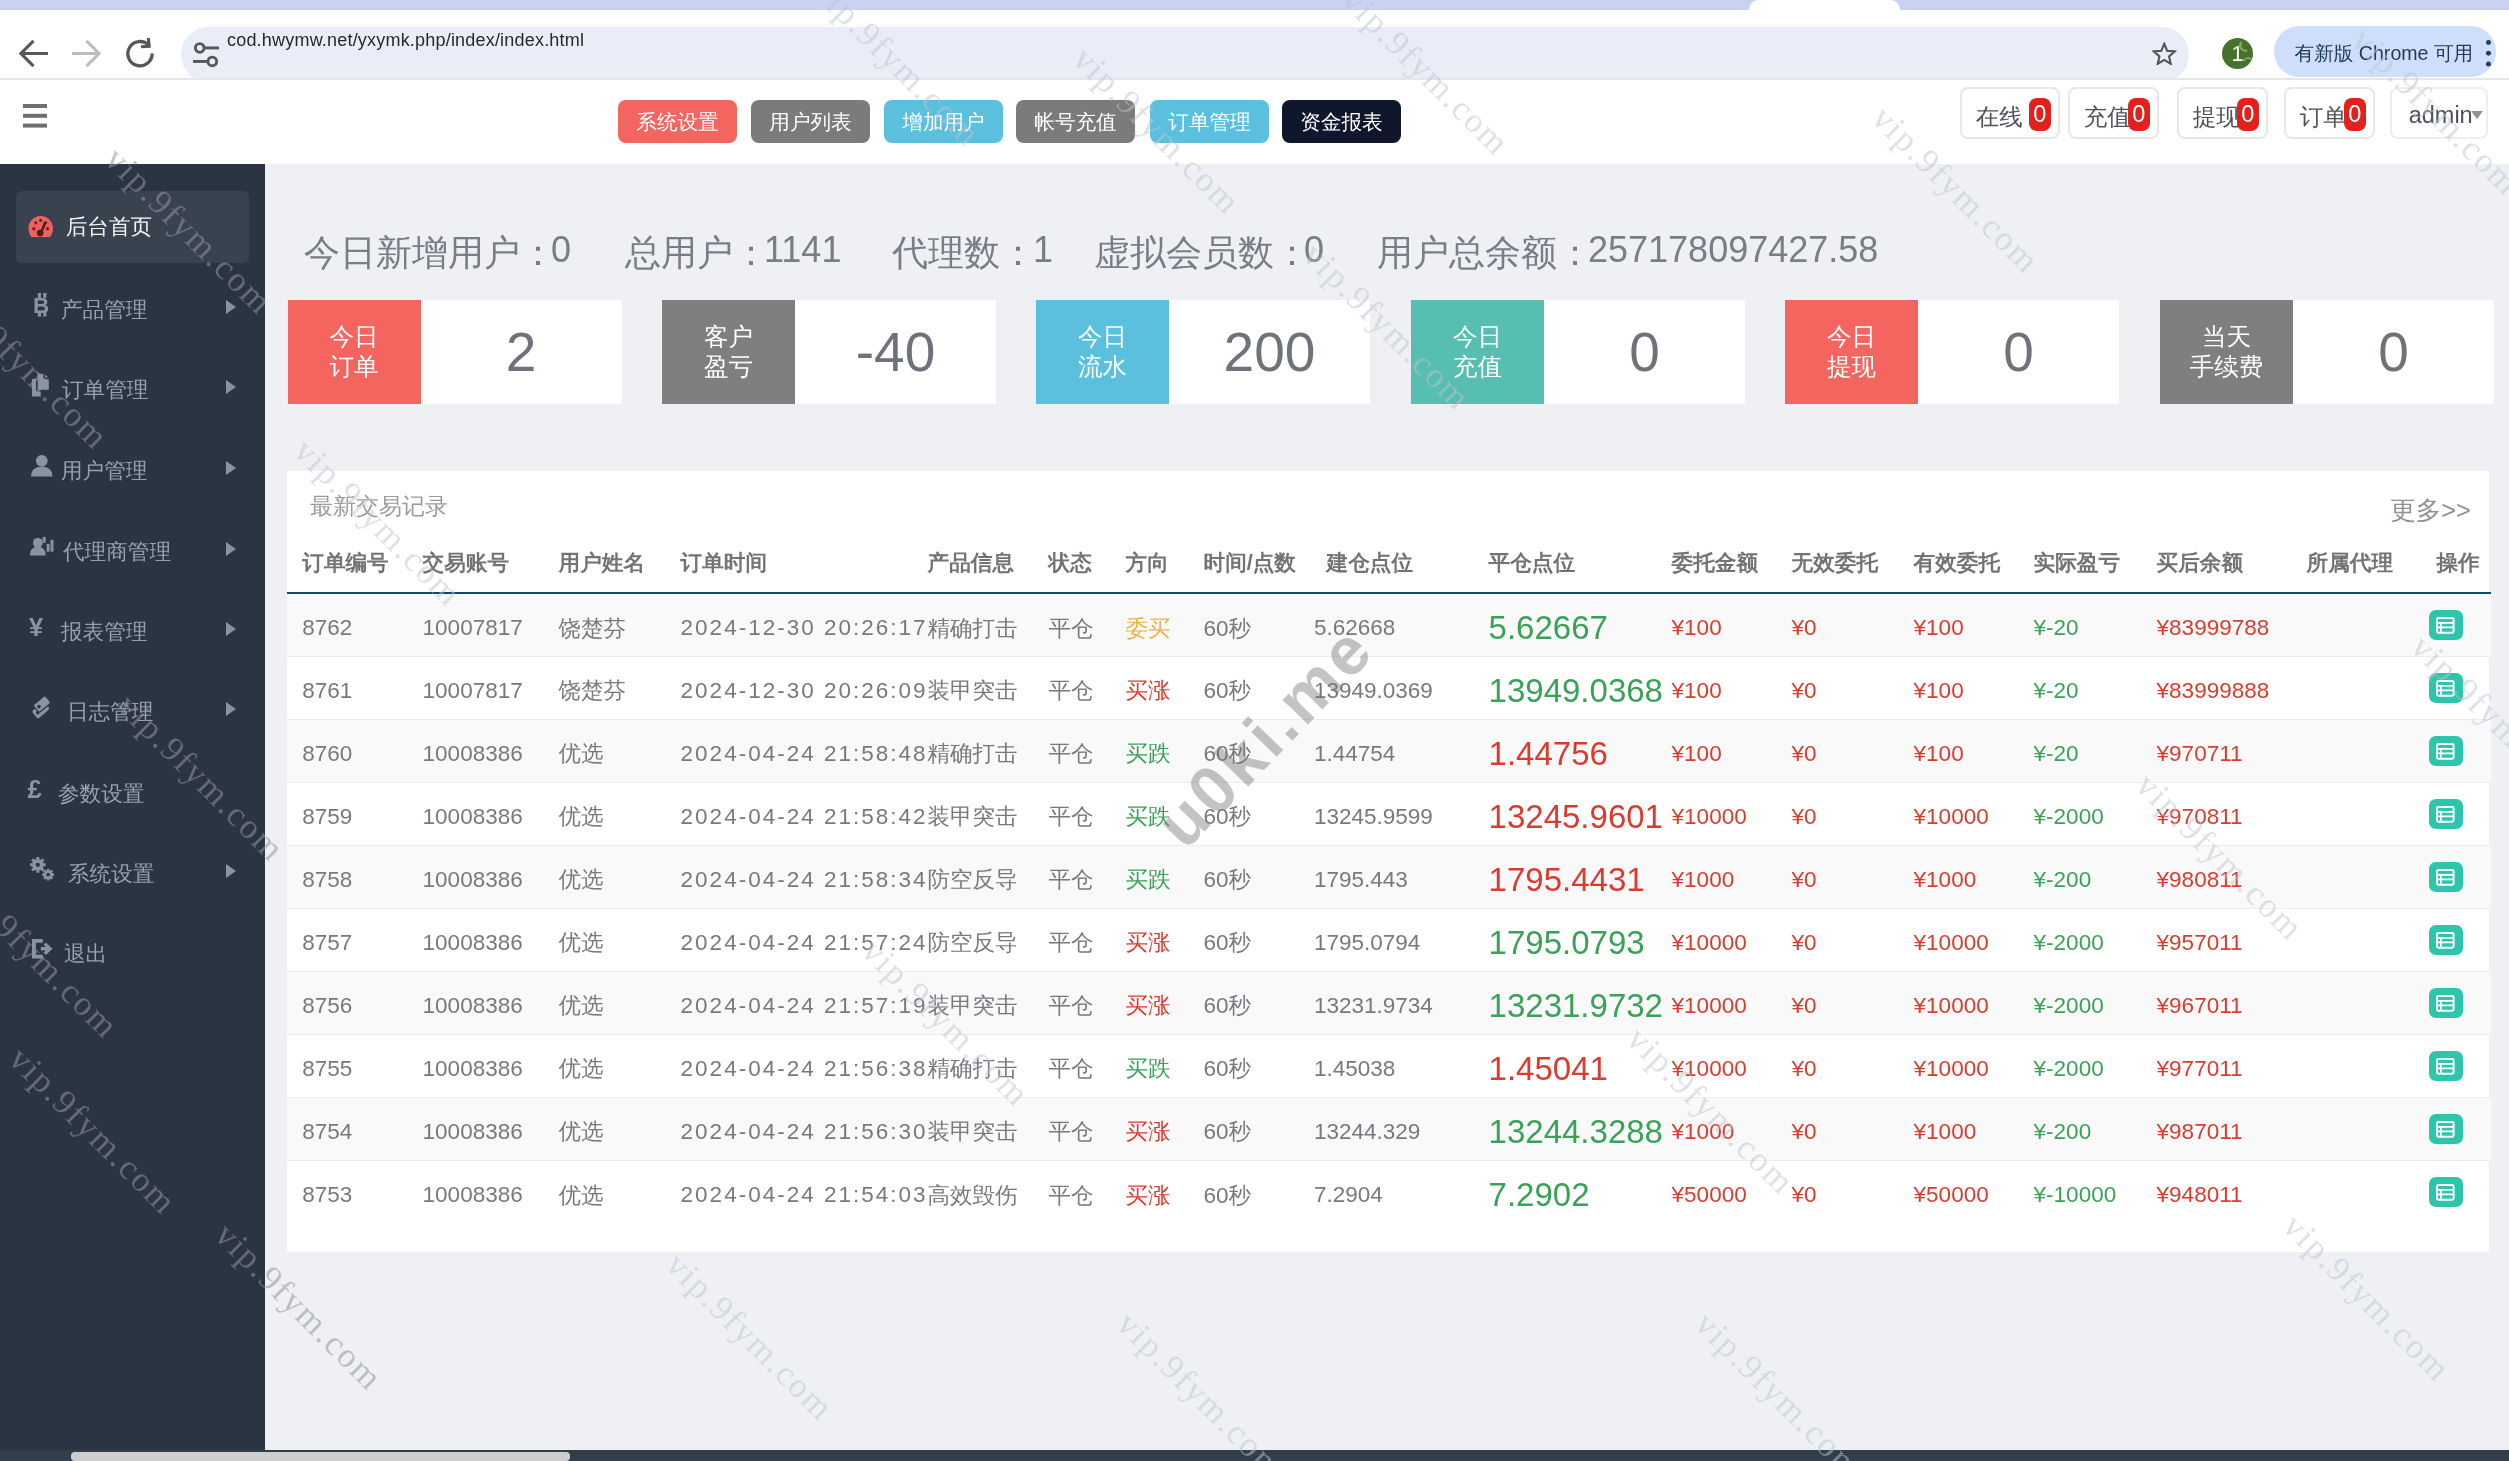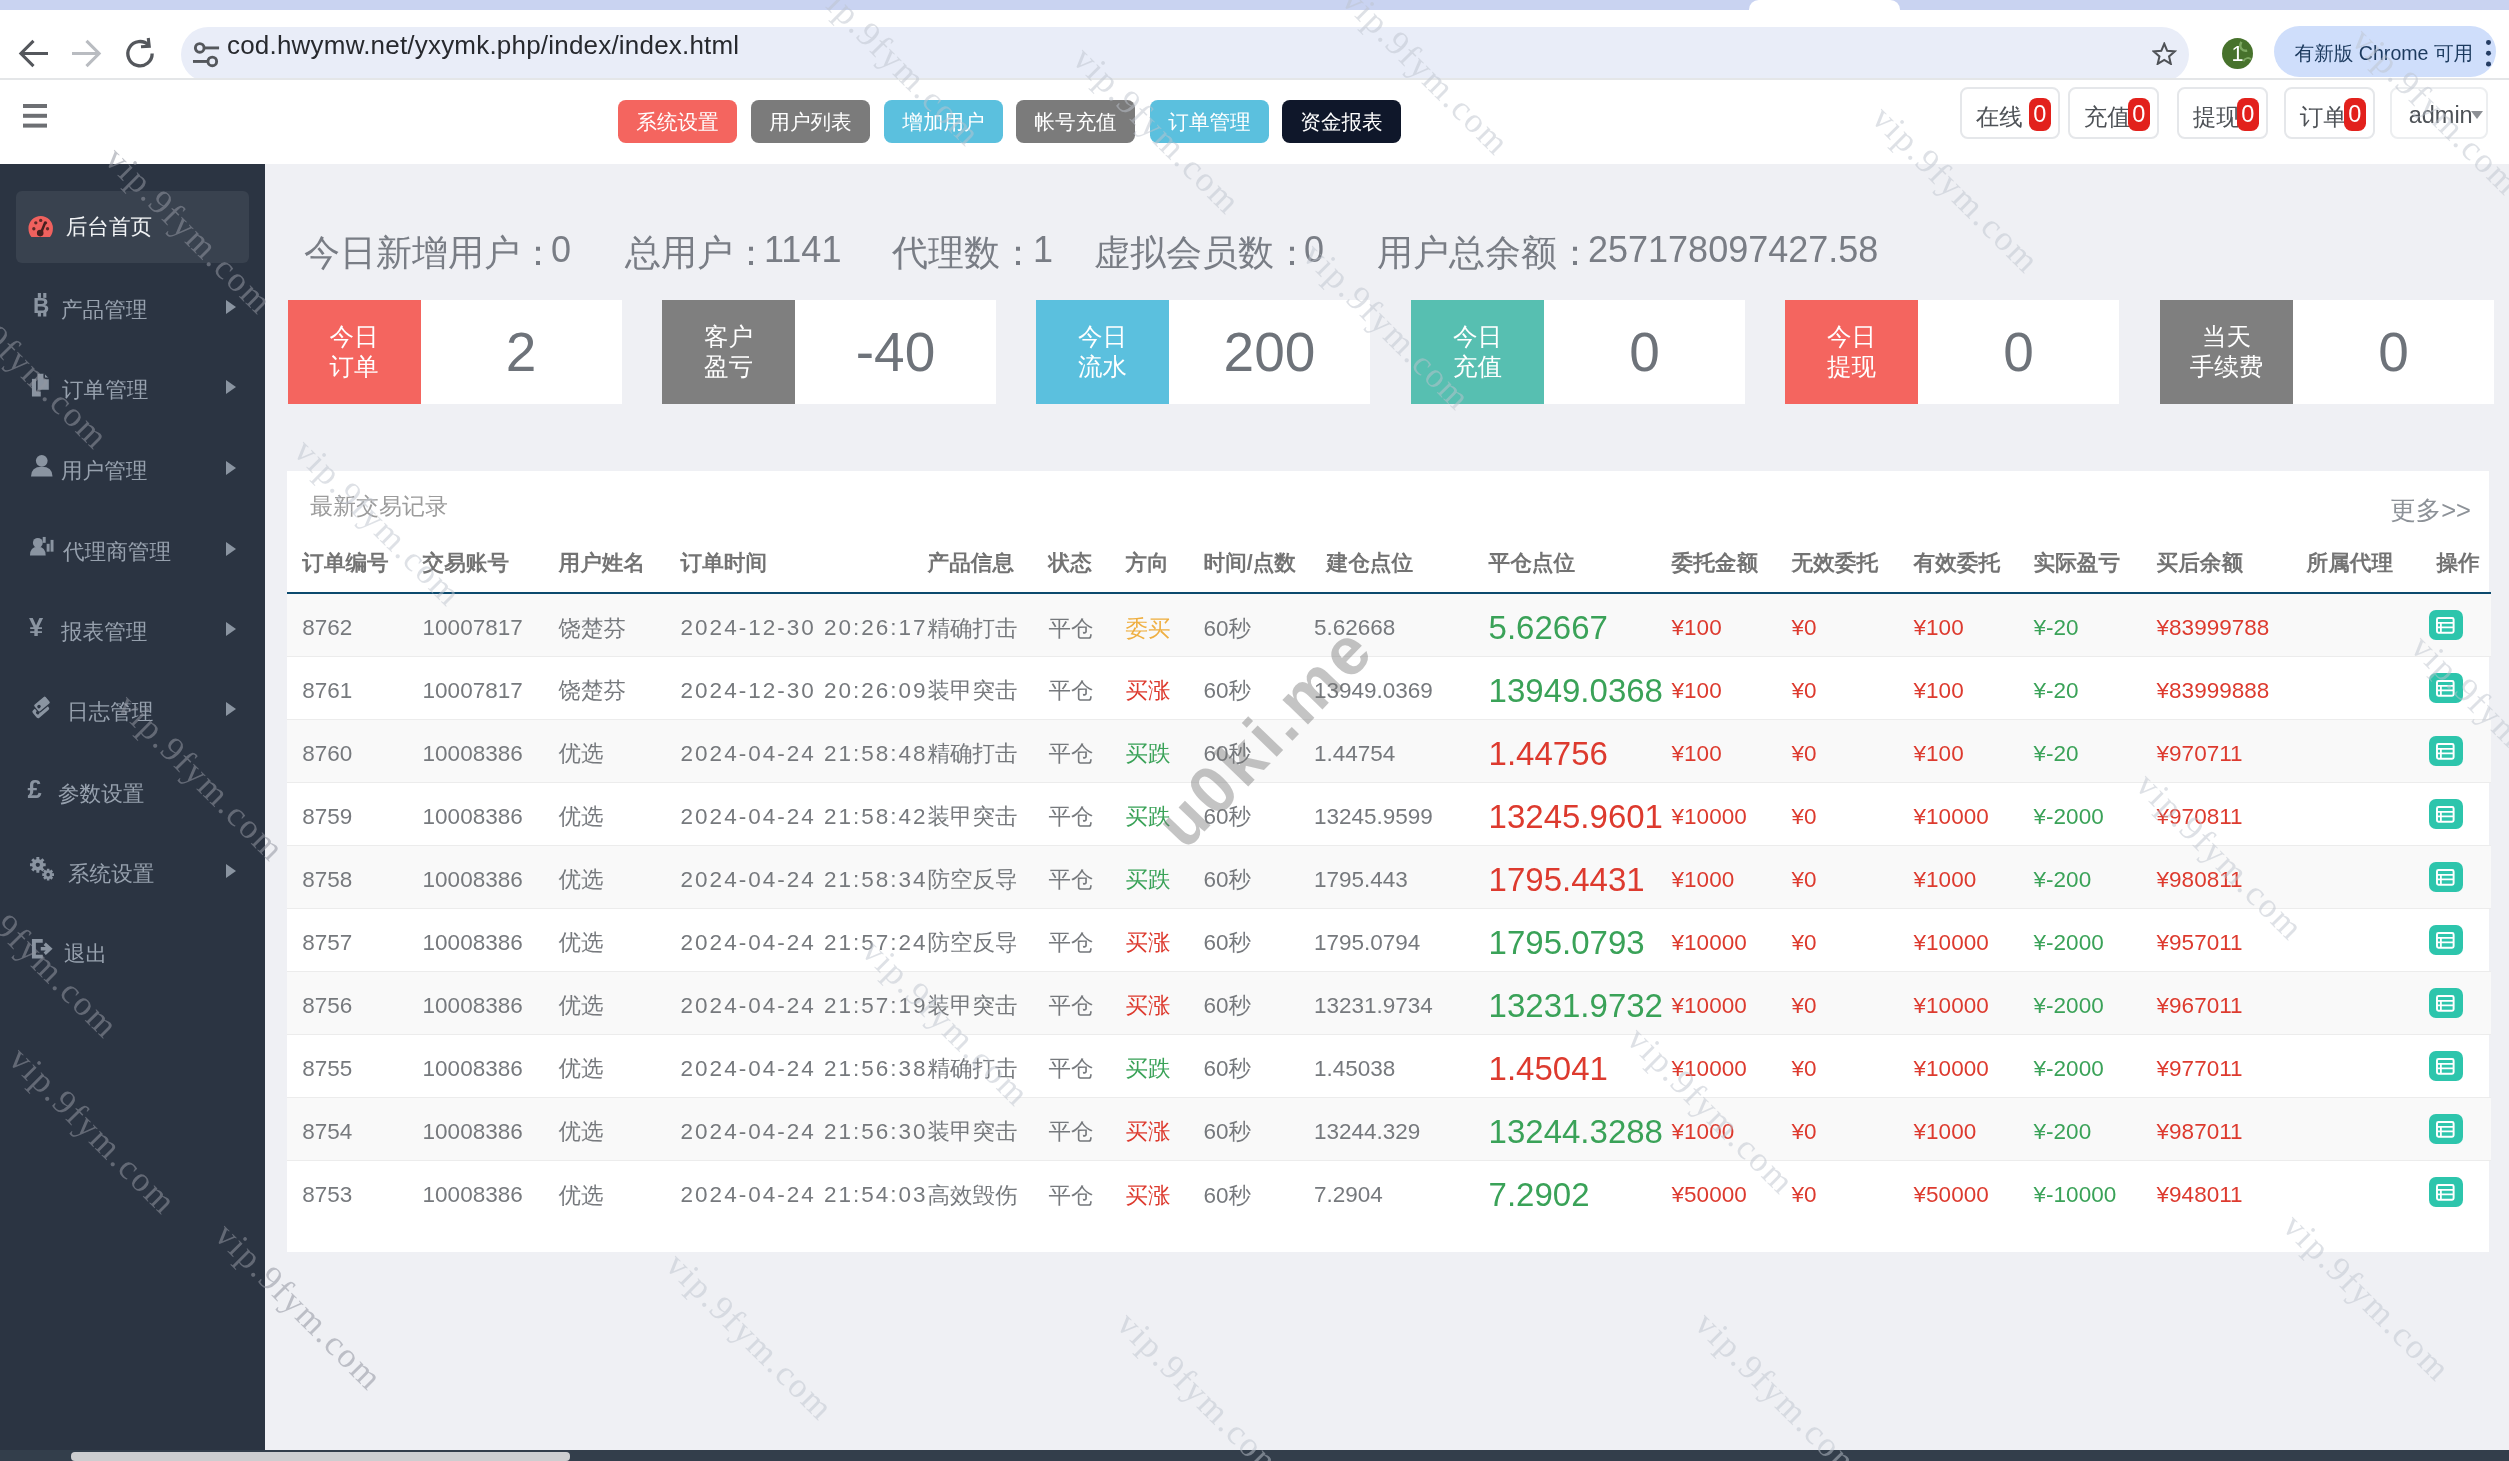--- a/index.html
+++ b/index.html
@@ -5,21 +5,21 @@
 * { margin:0; padding:0; box-sizing:border-box; }
 html,body { width:2509px; height:1461px; overflow:hidden; }
 body { font-family:"Liberation Sans", sans-serif; position:relative; background:#fff; }
 .abs { position:absolute; }
 
 #topstrip { left:0; top:0; width:2509px; height:9.8px; background:#c9d3f1; }
 #tab { left:1749px; top:0; width:151px; height:9.8px; background:#fff; border-radius:9.8px 9.8px 0 0; }
 #toolbar { left:0; top:9.8px; width:2509px; height:69px; background:#fff; }
 #toolbarline { left:0; top:78px; width:2509px; height:2px; background:#e4e6e8; }
 #urlpill { left:181px; top:17.6px; width:2008px; height:55px; background:#e9edf8; border-radius:27.4px; }
-#urltext { left:227px; top:20.6px; font-size:26px; color:#27292e; letter-spacing:0.2px; }
+#urltext { left:227px; top:20.6px; font-size:18px; color:#27292e; letter-spacing:0.2px; }
 #chromepill { left:2274px; top:16.7px; width:222px; height:51px; background:#cfdefb; border-radius:25.5px; }
 #chromepill span { position:absolute; left:20.6px; top:13.7px; font-size:19.6px; color:#1c3a5e; white-space:nowrap; }
 
 #appheader { left:0; top:80px; width:2509px; height:83px; background:#fff; }
 .hbtn { position:absolute; top:19.6px; width:119px; height:43px; border-radius:7.8px; color:#fff; font-size:20.6px; text-align:center; line-height:43px; }
 .badgebox { position:absolute; top:6.9px; height:52px; background:#fff; border:2px solid #e5e7ea; border-radius:7.8px; font-size:23.5px; color:#4e5257; }
 .badgebox .t { position:absolute; left:13.7px; top:11.8px; }
 .badgebox .b { position:absolute; right:6.9px; top:8.8px; width:22.5px; height:33px; background:#e2211c; border-radius:7.8px; color:#fff; font-size:23.5px; text-align:center; line-height:33px; }
 
 #sidebar { left:0; top:164px; width:265px; height:1286px; background:#2b3442; }

